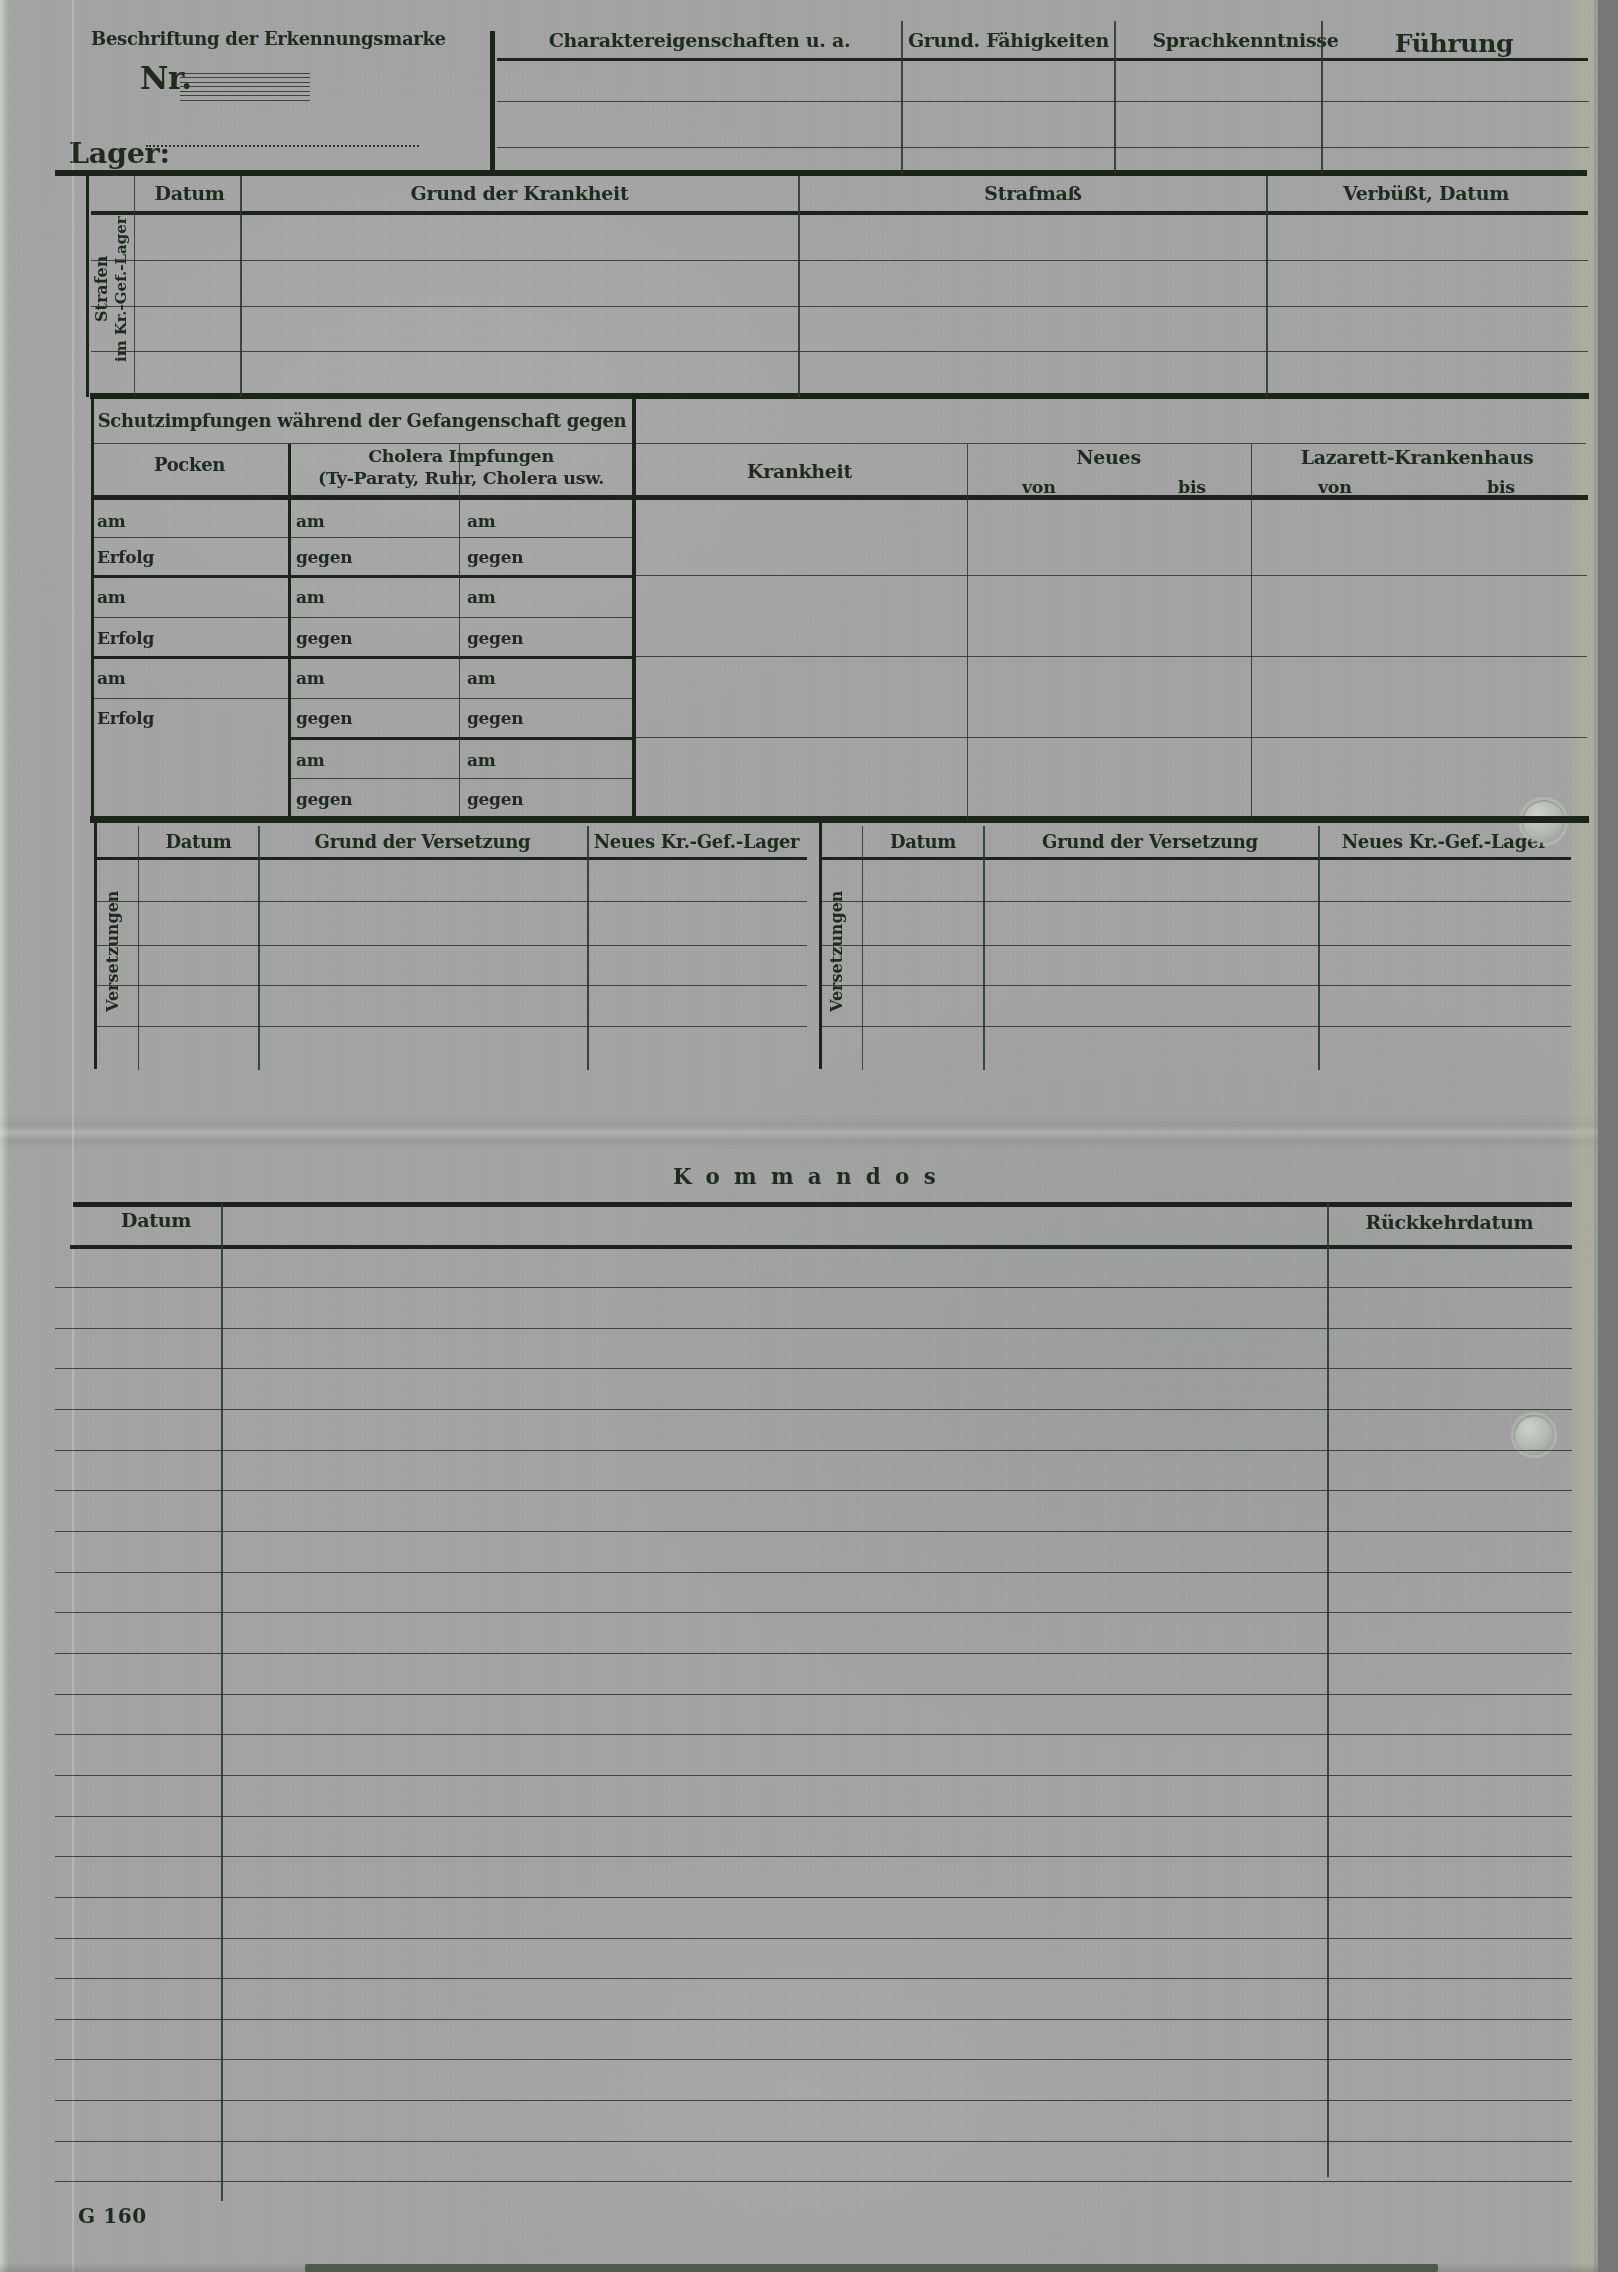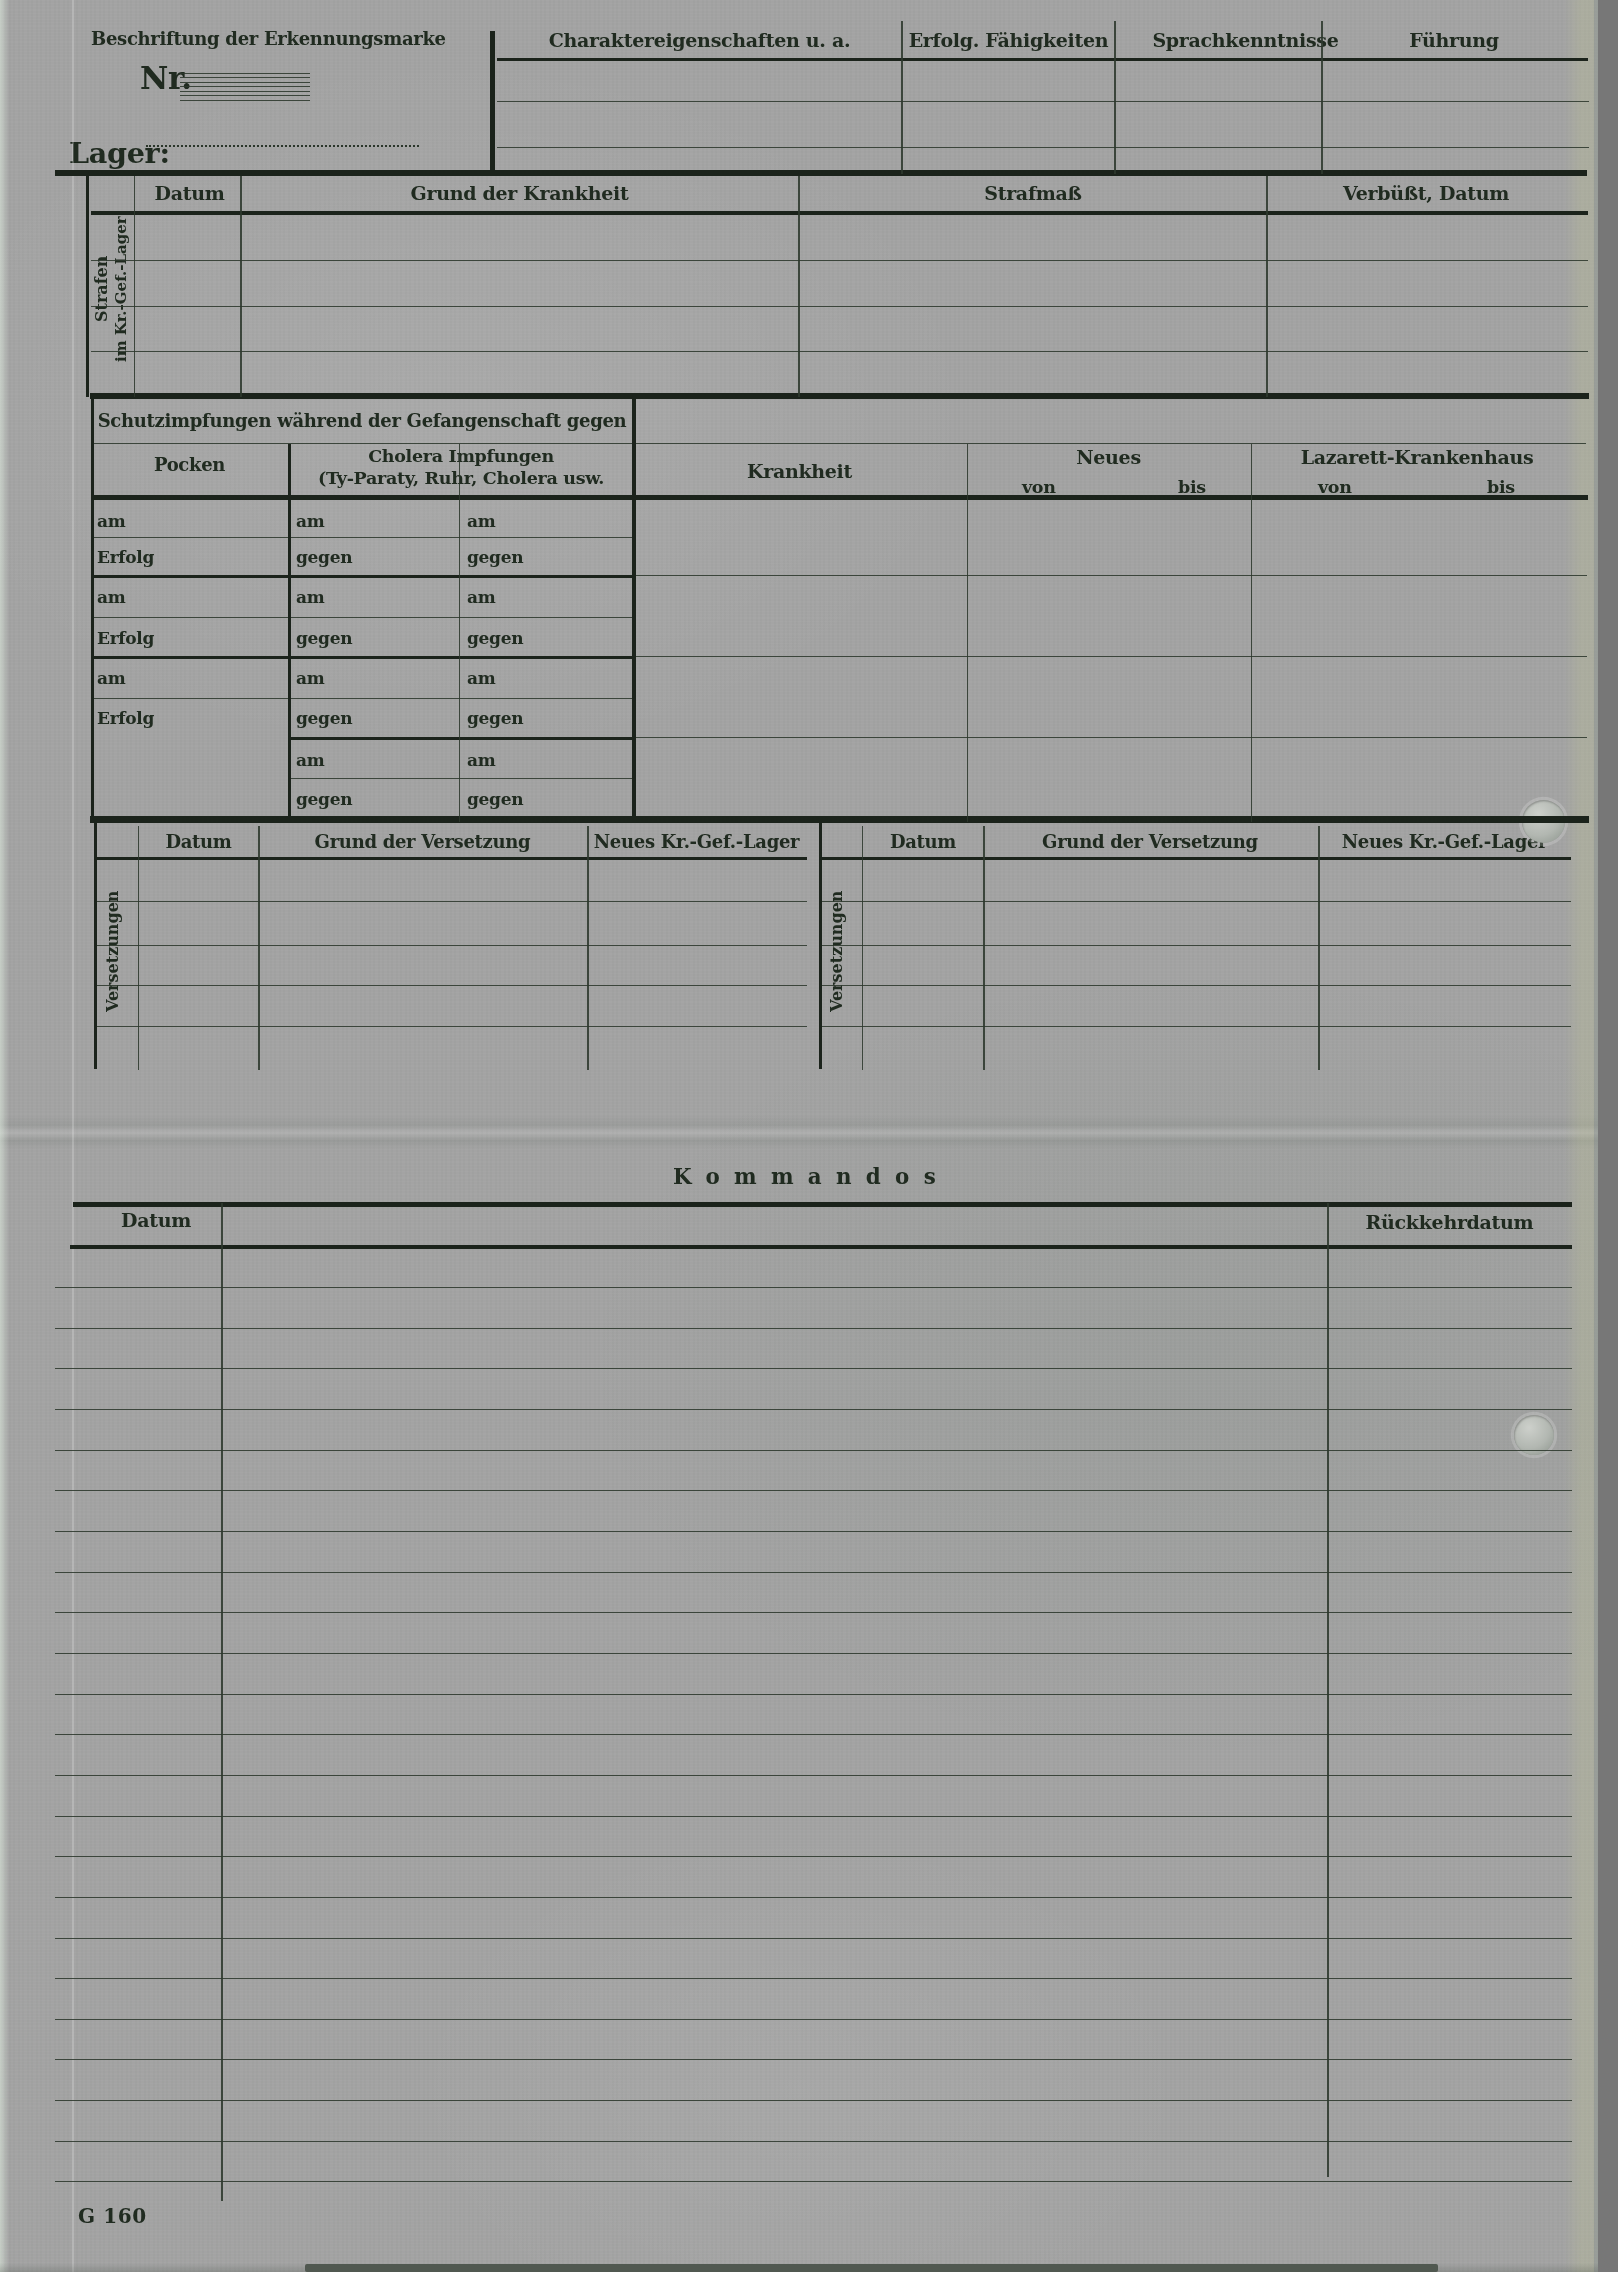--- a/index.html
+++ b/index.html
@@ -41,23 +41,23 @@
 
 <div class="page">
   <div class="tex"></div>
 
   <div class="t c" style="left:91px;top:30px;width:279px;font-size:18px;">Beschriftung der Erkennungsmarke</div>
   <div class="t" style="left:140px;top:62px;font-size:31px;">Nr.</div>
   <div class="t" style="left:69px;top:138px;font-size:28.6px;">Lager:</div>
   <div class="dotted" style="left:146px;top:145px;width:273px;"></div>
 
   <div class="t c" style="left:500px;top:31px;width:399px;font-size:19px;">Charaktereigenschaften u. a.</div>
-  <div class="t c" style="left:904px;top:31px;width:209px;font-size:19px;">Erfolg. Fähigkeiten</div>
+  <div class="t c" style="left:904px;top:31px;width:209px;font-size:19px;">Grund. Fähigkeiten</div>
   <div class="t c" style="left:1144px;top:31px;width:203px;font-size:19px;">Sprachkenntnisse</div>
-  <div class="t c" style="left:1323px;top:31px;width:262px;font-size:19px;">Führung</div>
+  <div class="t c" style="left:1323px;top:31px;width:262px;font-size:25px;">Führung</div>
 
   <div class="vtext" style="left:92px;top:195px;height:188px;font-size:16px;">Strafen</div>
   <div class="vtext" style="left:112px;top:184px;height:211px;font-size:15px;">im Kr.-Gef.-Lager</div>
   <div class="t c" style="left:138px;top:184px;width:103px;font-size:19px;">Datum</div>
   <div class="t c" style="left:241px;top:184px;width:557px;font-size:19px;">Grund der Krankheit</div>
   <div class="t c" style="left:800px;top:184px;width:466px;font-size:19px;">Strafmaß</div>
   <div class="t c" style="left:1267px;top:184px;width:318px;font-size:19px;">Verbüßt, Datum</div>
 
   <div class="t c" style="left:91px;top:412px;width:542px;font-size:18px;">Schutzimpfungen während der Gefangenschaft gegen</div>
   <div class="t c" style="left:92px;top:456px;width:195px;font-size:18px;">Pocken</div>

